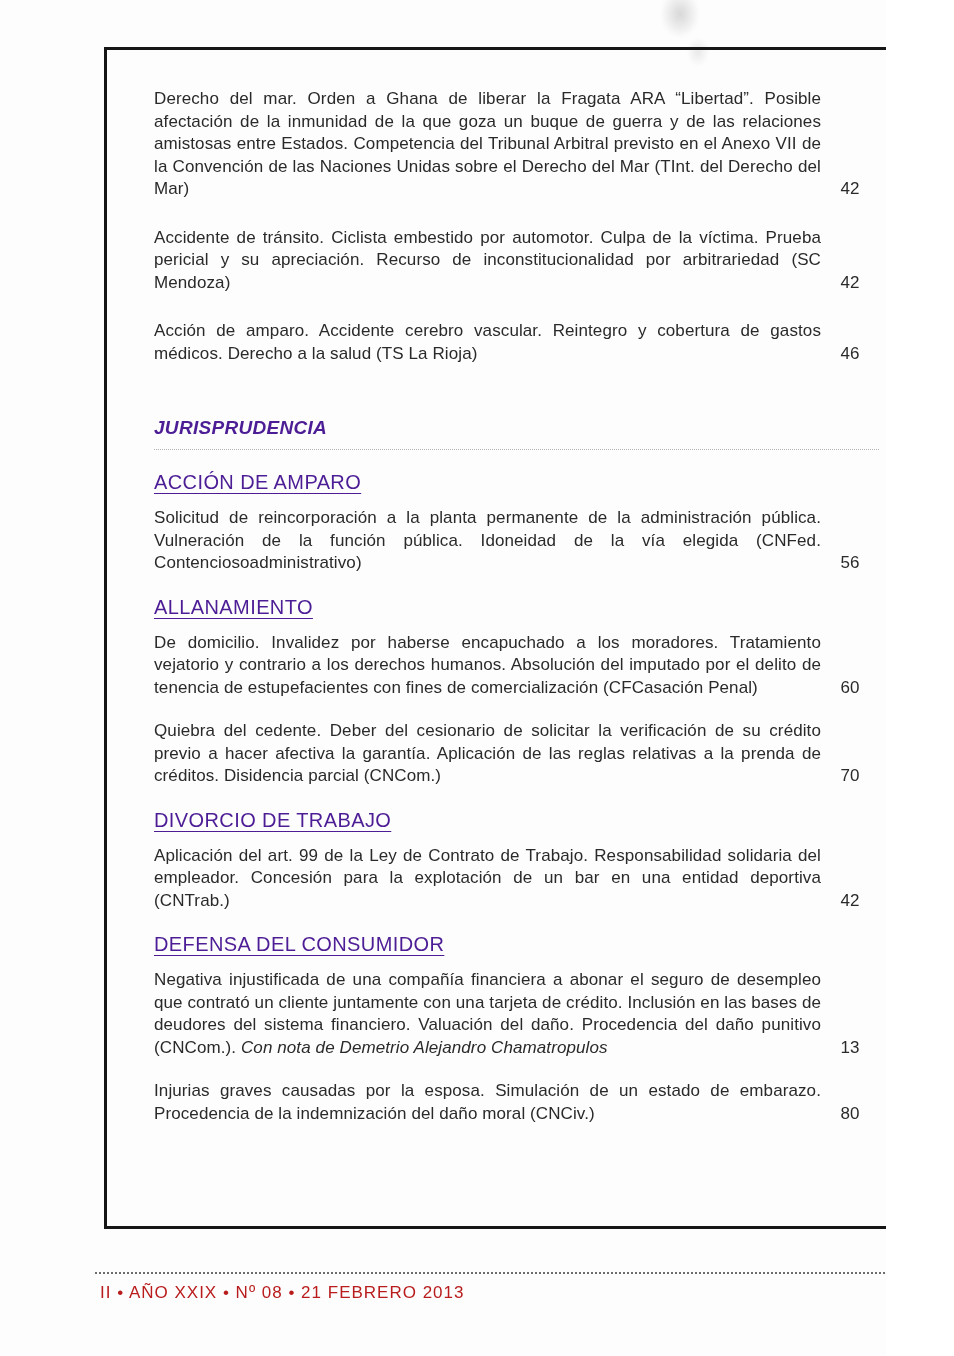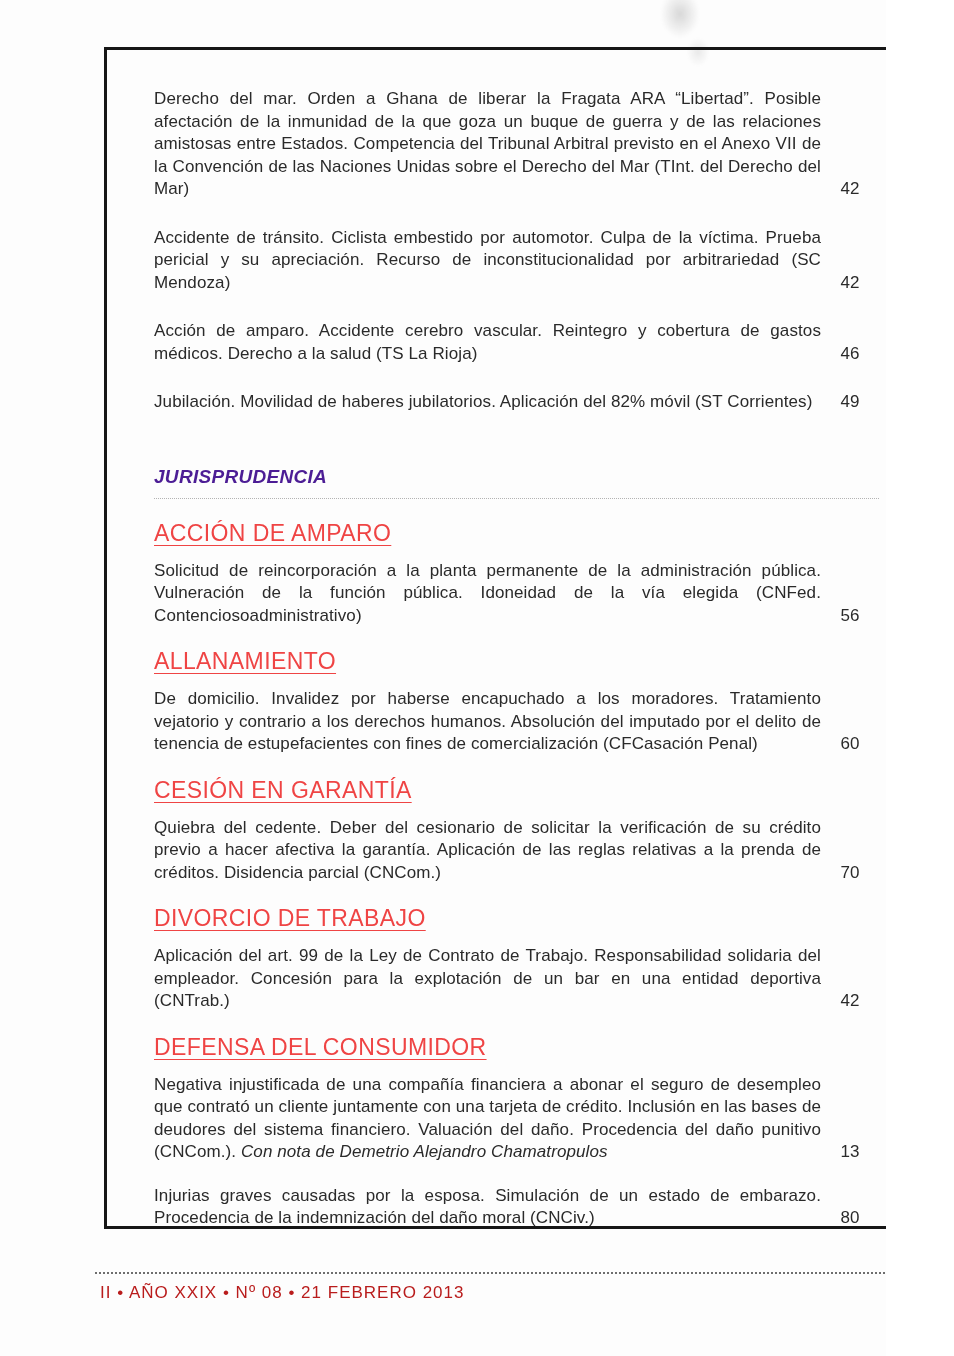--- a/index.html
+++ b/index.html
@@ -65,27 +65,27 @@
     font-size: 19px;
     font-weight: bold;
     font-style: italic;
     letter-spacing: 0.3px;
     color: #4c1d95;
     border-bottom: 1px dotted var(--heading_rule);
     padding-bottom: 10px;
   }
   .section-label {
     margin: 21px 0 13px 0;
-    font-size: 23px;
+    font-size: 20px;
     font-weight: 400;
     letter-spacing: 0.4px;
     text-decoration: underline;
     text-underline-offset: 4px;
     text-decoration-thickness: 1px;
-    color: #ef4444;
+    color: #4c1d95;
   }
   .section .toc-entry { margin-bottom: 21px; }
   .footer {
     position: absolute;
     left: 95px; top: 1272px;
     width: 846px;
     border-top: 2px dotted var(--footer_rule);
     padding-top: 9px;
   }
   .footer-text {
@@ -111,45 +111,40 @@
     <div class="toc-entry">
       <p class="entry-text"><span>Accidente de tránsito. Ciclista embestido por automotor. Culpa de la víctima. Prueba pericial y su apreciación. Recurso de inconstitucionalidad por arbitrariedad (SC Mendoza)</span></p>
       <div class="entry-page">42</div>
     </div>
 
     <div class="toc-entry">
       <p class="entry-text"><span>Acción de amparo. Accidente cerebro vascular. Reintegro y cobertura de gastos médicos. Derecho a la salud (TS La Rioja)</span></p>
       <div class="entry-page">46</div>
     </div>
 
-    <div class="toc-entry">
-      <p class="entry-text"><span>Jubilación. Movilidad de haberes jubilatorios. Aplicación del 82% móvil (ST Corrientes)</span></p>
-      <div class="entry-page">49</div>
-    </div>
 
     <h1 class="main-heading">JURISPRUDENCIA</h1>
 
     <div class="section">
       <h2 class="section-label">ACCIÓN DE AMPARO</h2>
       <div class="toc-entry">
         <p class="entry-text"><span>Solicitud de reincorporación a la planta permanente de la administración pública. Vulneración de la función pública. Idoneidad de la vía elegida (CNFed. Contenciosoadministrativo)</span><span class="note"></span></p>
         <div class="entry-page">56</div>
       </div>
     </div>
 
     <div class="section">
       <h2 class="section-label">ALLANAMIENTO</h2>
       <div class="toc-entry">
         <p class="entry-text"><span>De domicilio. Invalidez por haberse encapuchado a los moradores. Tratamiento vejatorio y contrario a los derechos humanos. Absolución del imputado por el delito de tenencia de estupefacientes con fines de comercialización (CFCasación Penal)</span><span class="note"></span></p>
         <div class="entry-page">60</div>
       </div>
     </div>
 
     <div class="section">
-      <h2 class="section-label">CESIÓN EN GARANTÍA</h2>
       <div class="toc-entry">
         <p class="entry-text"><span>Quiebra del cedente. Deber del cesionario de solicitar la verificación de su crédito previo a hacer afectiva la garantía. Aplicación de las reglas relativas a la prenda de créditos. Disidencia parcial (CNCom.)</span><span class="note"></span></p>
         <div class="entry-page">70</div>
       </div>
     </div>
 
     <div class="section">
       <h2 class="section-label">DIVORCIO DE TRABAJO</h2>
       <div class="toc-entry">
         <p class="entry-text"><span>Aplicación del art. 99 de la Ley de Contrato de Trabajo. Responsabilidad solidaria del empleador. Concesión para la explotación de un bar en una entidad deportiva (CNTrab.)</span><span class="note"></span></p>

